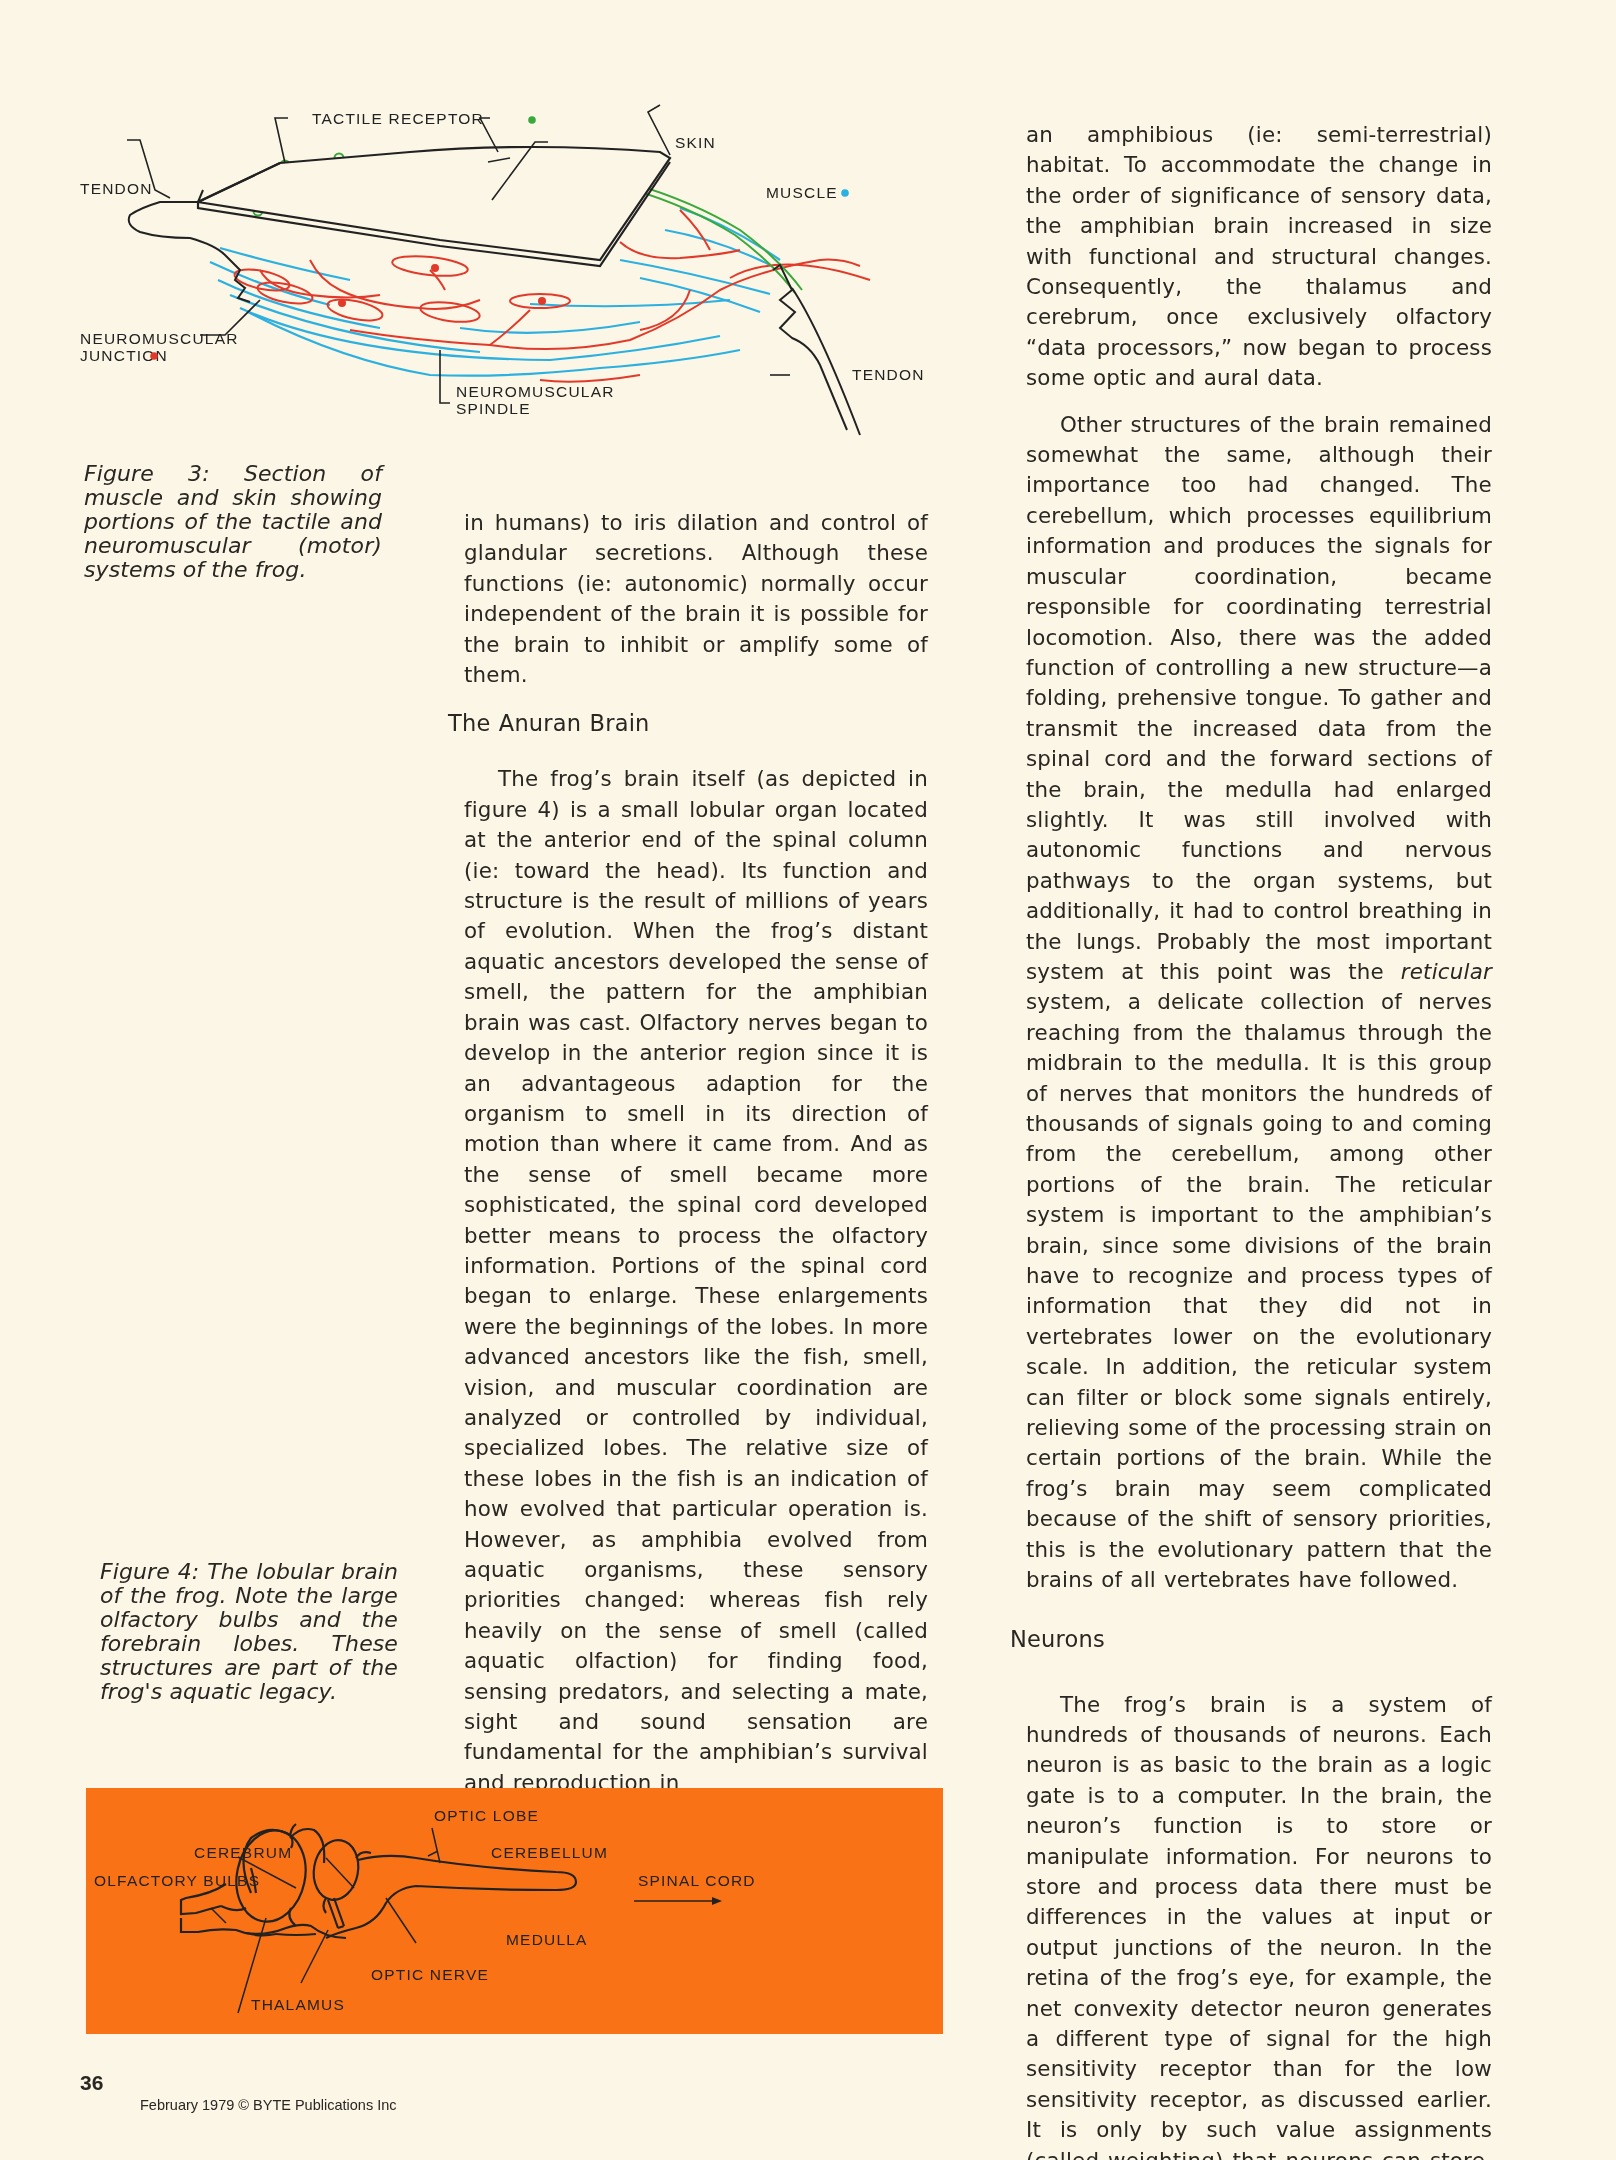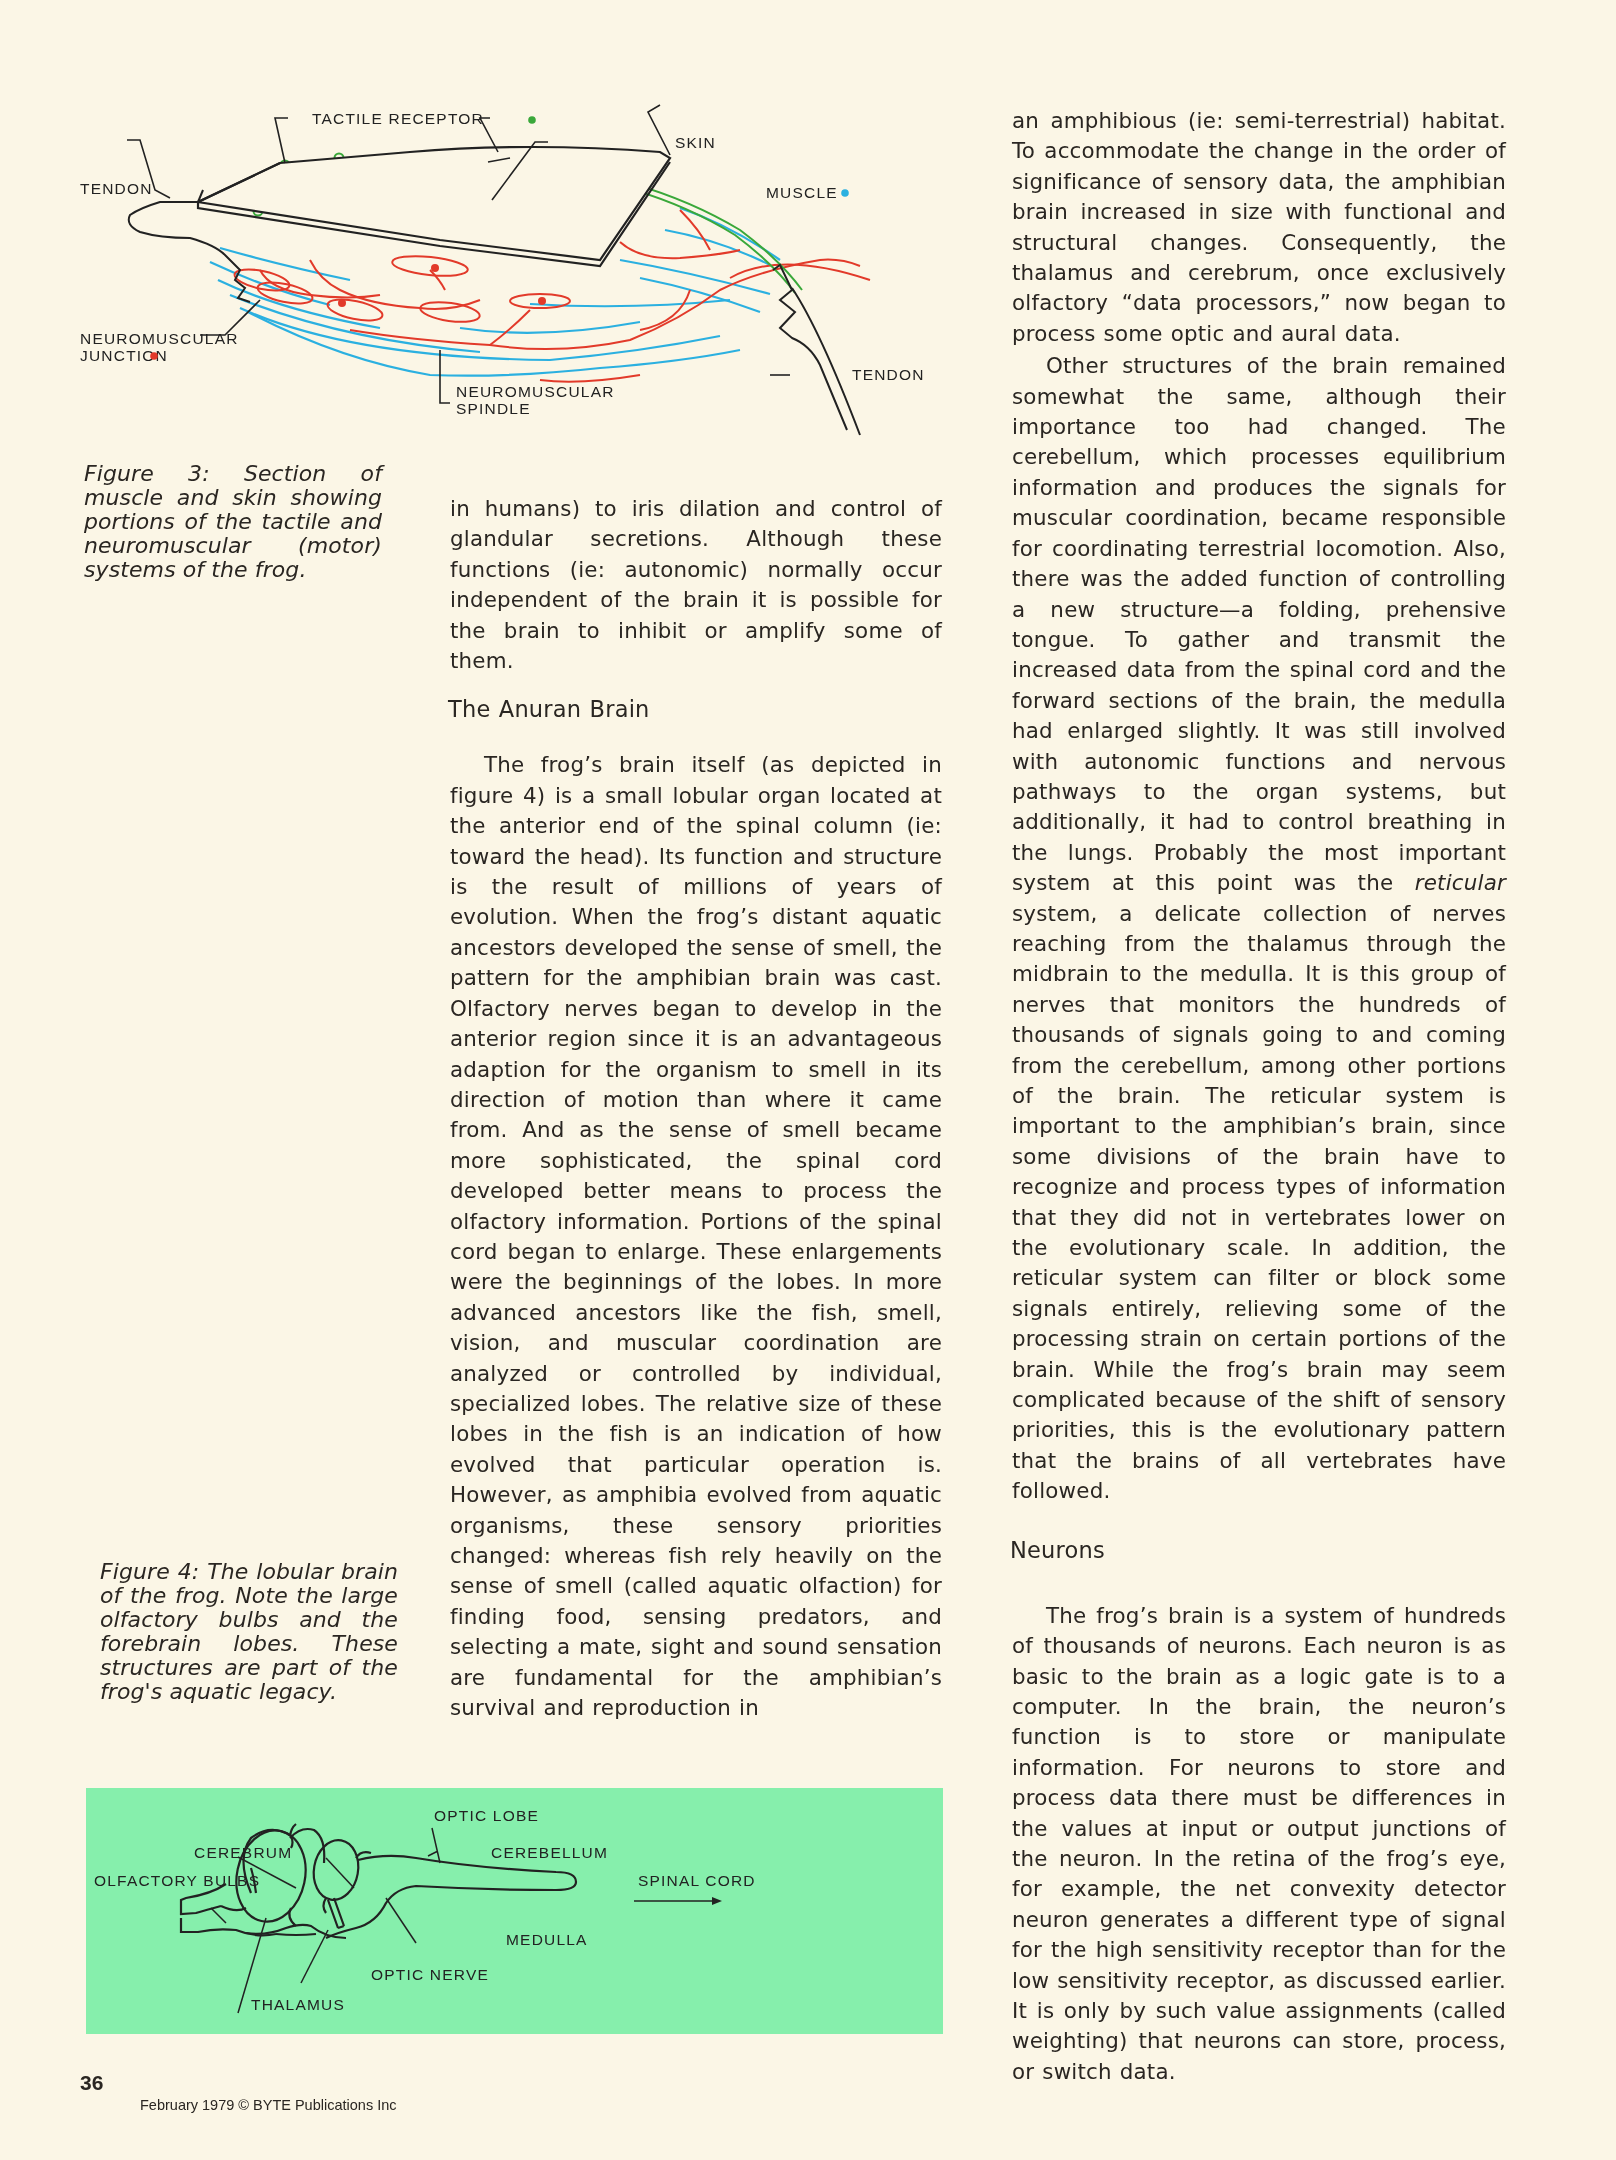--- a/index.html
+++ b/index.html
@@ -7,29 +7,29 @@
     width: 1616px; height: 2160px; position: relative; overflow: hidden;
     background: #fbf6e6;
     font-family: "DejaVu Sans", sans-serif;
     color: #2a2622;
   }
   .abs { position: absolute; }
   .body-text {
     font-size: 21.4px; line-height: 30.4px; text-align: justify;
     letter-spacing: 0.2px; word-spacing: 1px;
   }
-  .body-text p { margin: 2px; text-indent: 34px; }
+  .body-text p { margin: 16px; text-indent: 34px; }
   .body-text p.noindent { text-indent: 0; }
   .heading { font-size: 22.5px; line-height: 30px; }
   .caption {
     font-style: italic; font-size: 22px; line-height: 24px; text-align: justify;
     letter-spacing: 0.1px;
   }
   .lbl { font-family: "Liberation Sans", sans-serif; font-size: 15.5px; letter-spacing: 1.2px; fill: #222; }
-  #fig4-panel { background: #86efac; }
+  #fig4-panel { background: #f97316; }
   .footer-num { font-family: "Liberation Sans", sans-serif; font-weight: bold; font-size: 21px; }
   .footer-txt { font-family: "Liberation Sans", sans-serif; font-size: 14.5px; }
 </style>
 </head>
 <body>
 
 <svg class="abs" style="left:80px; top:90px;" width="900" height="350" viewBox="0 0 900 350">
 
   <g fill="none" stroke="#2bb0e0" stroke-width="2.2">
     <path d="M140 158 Q 200 175 270 190"></path>

